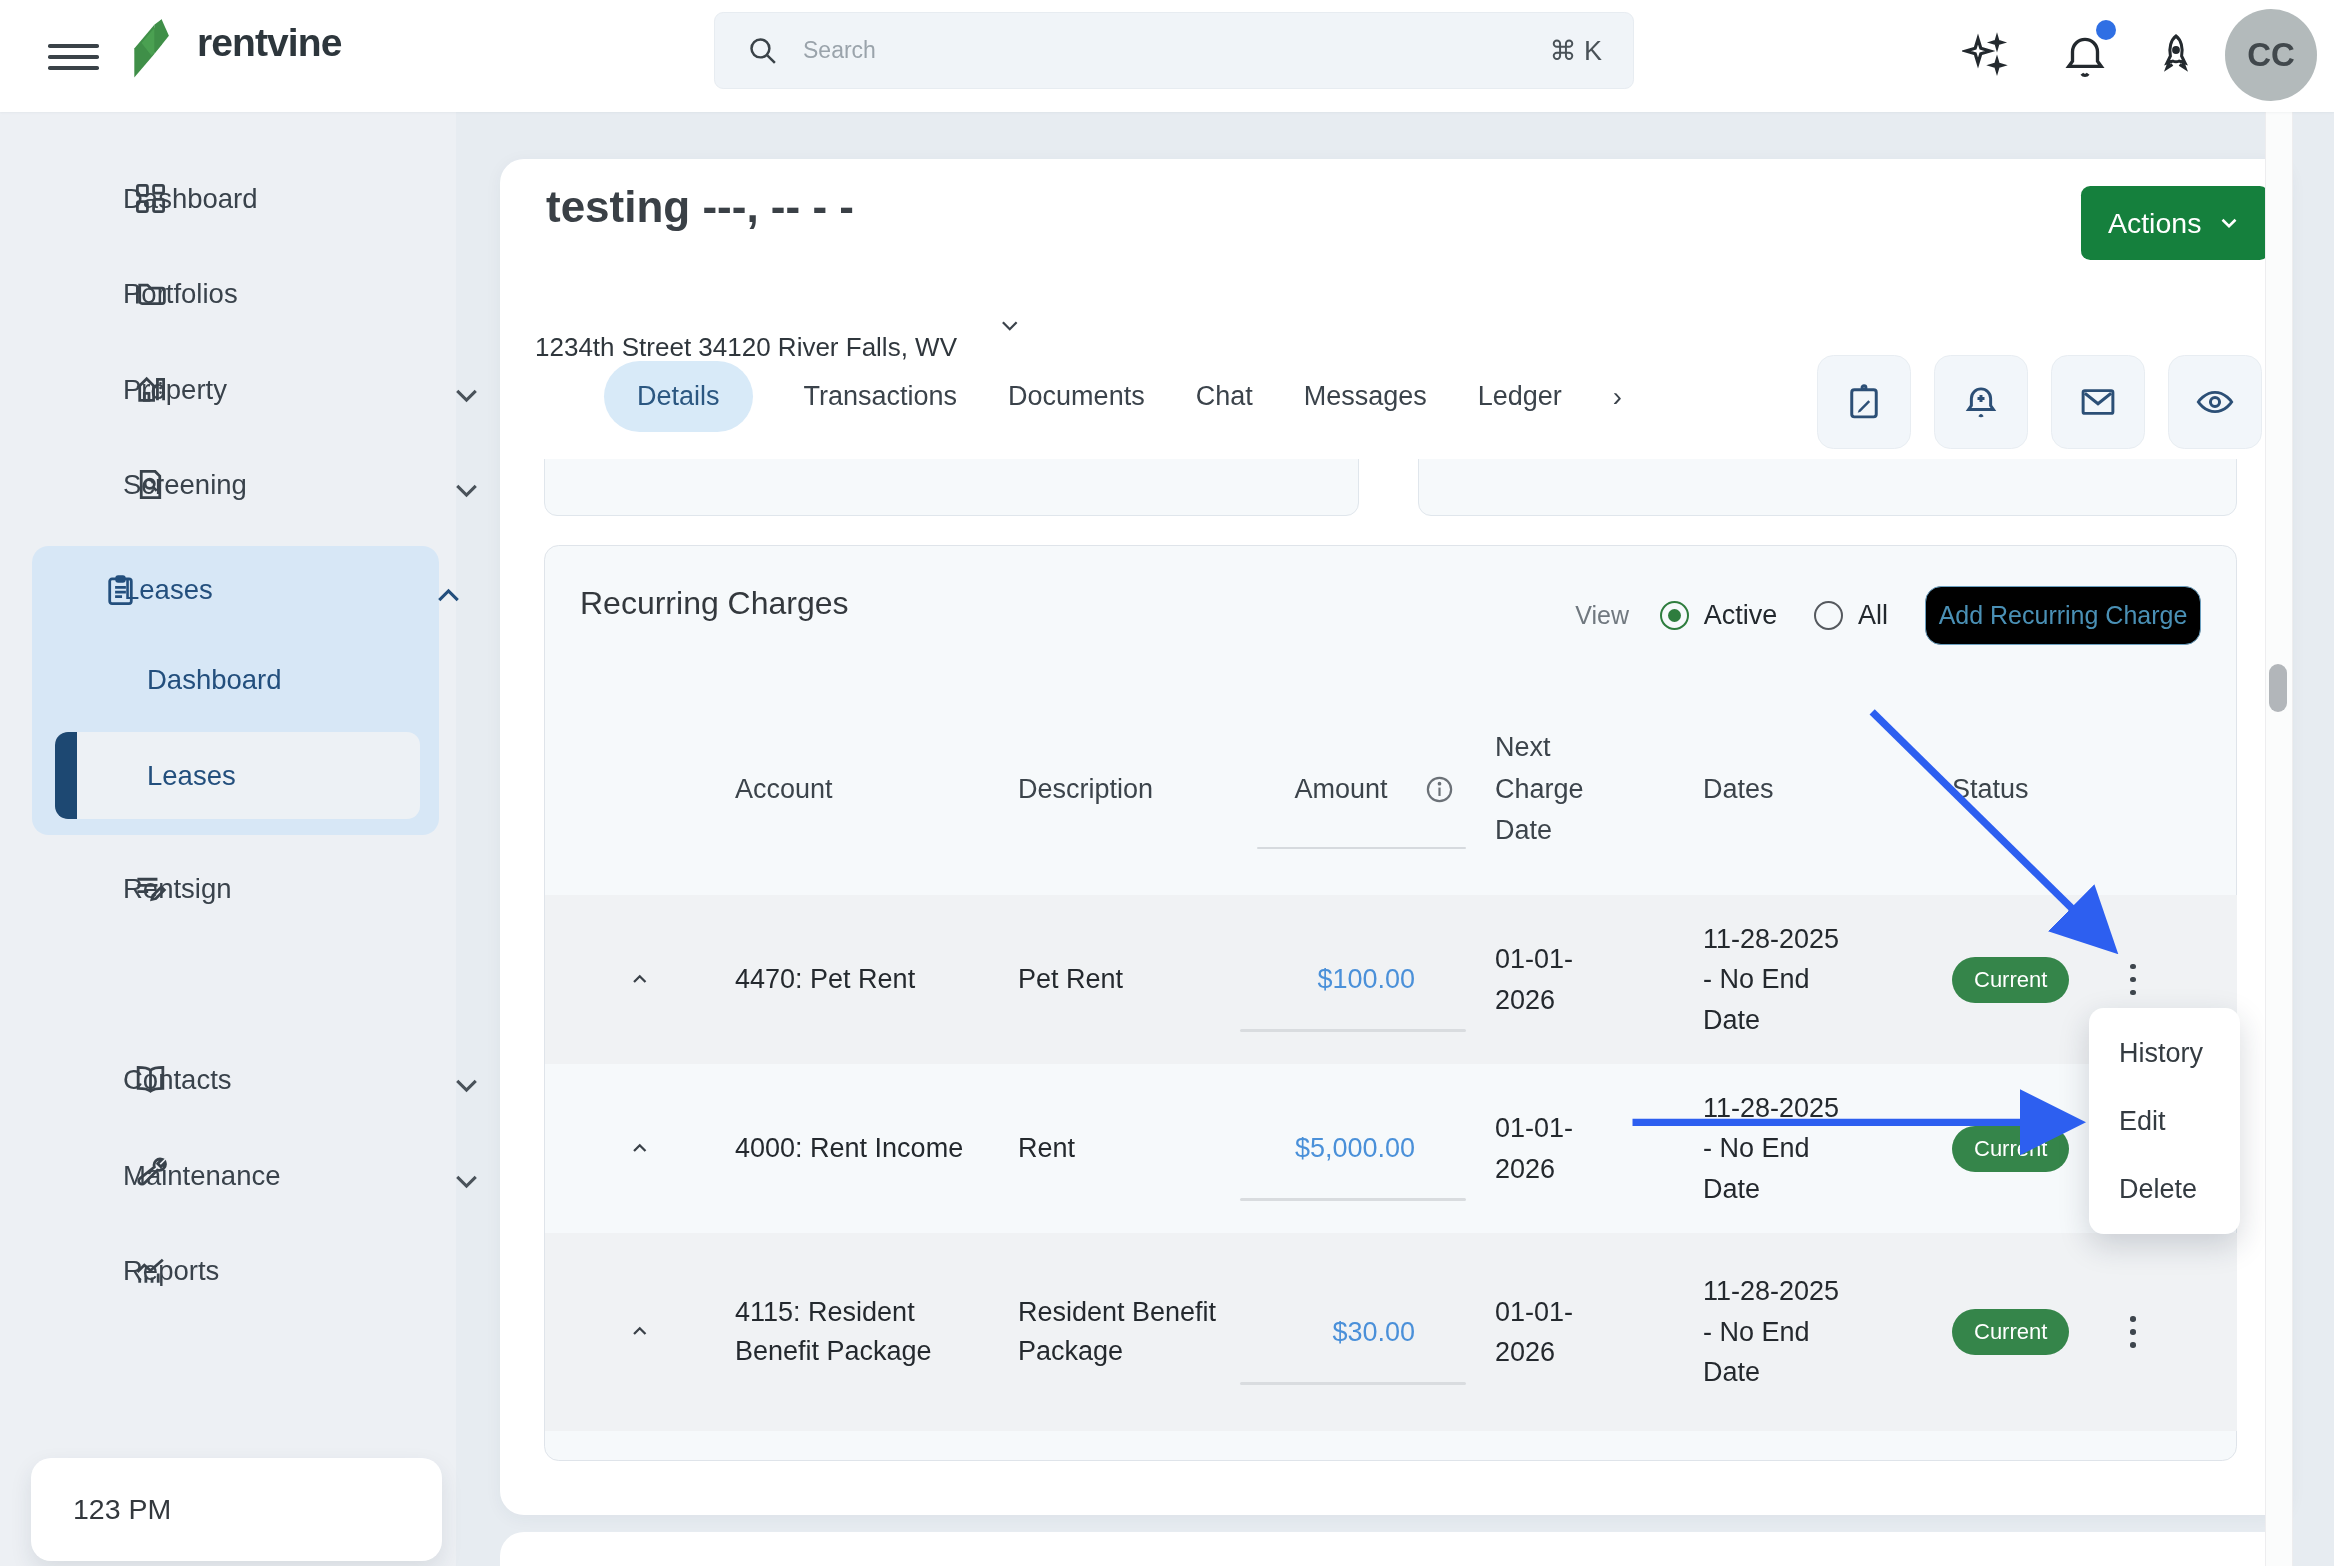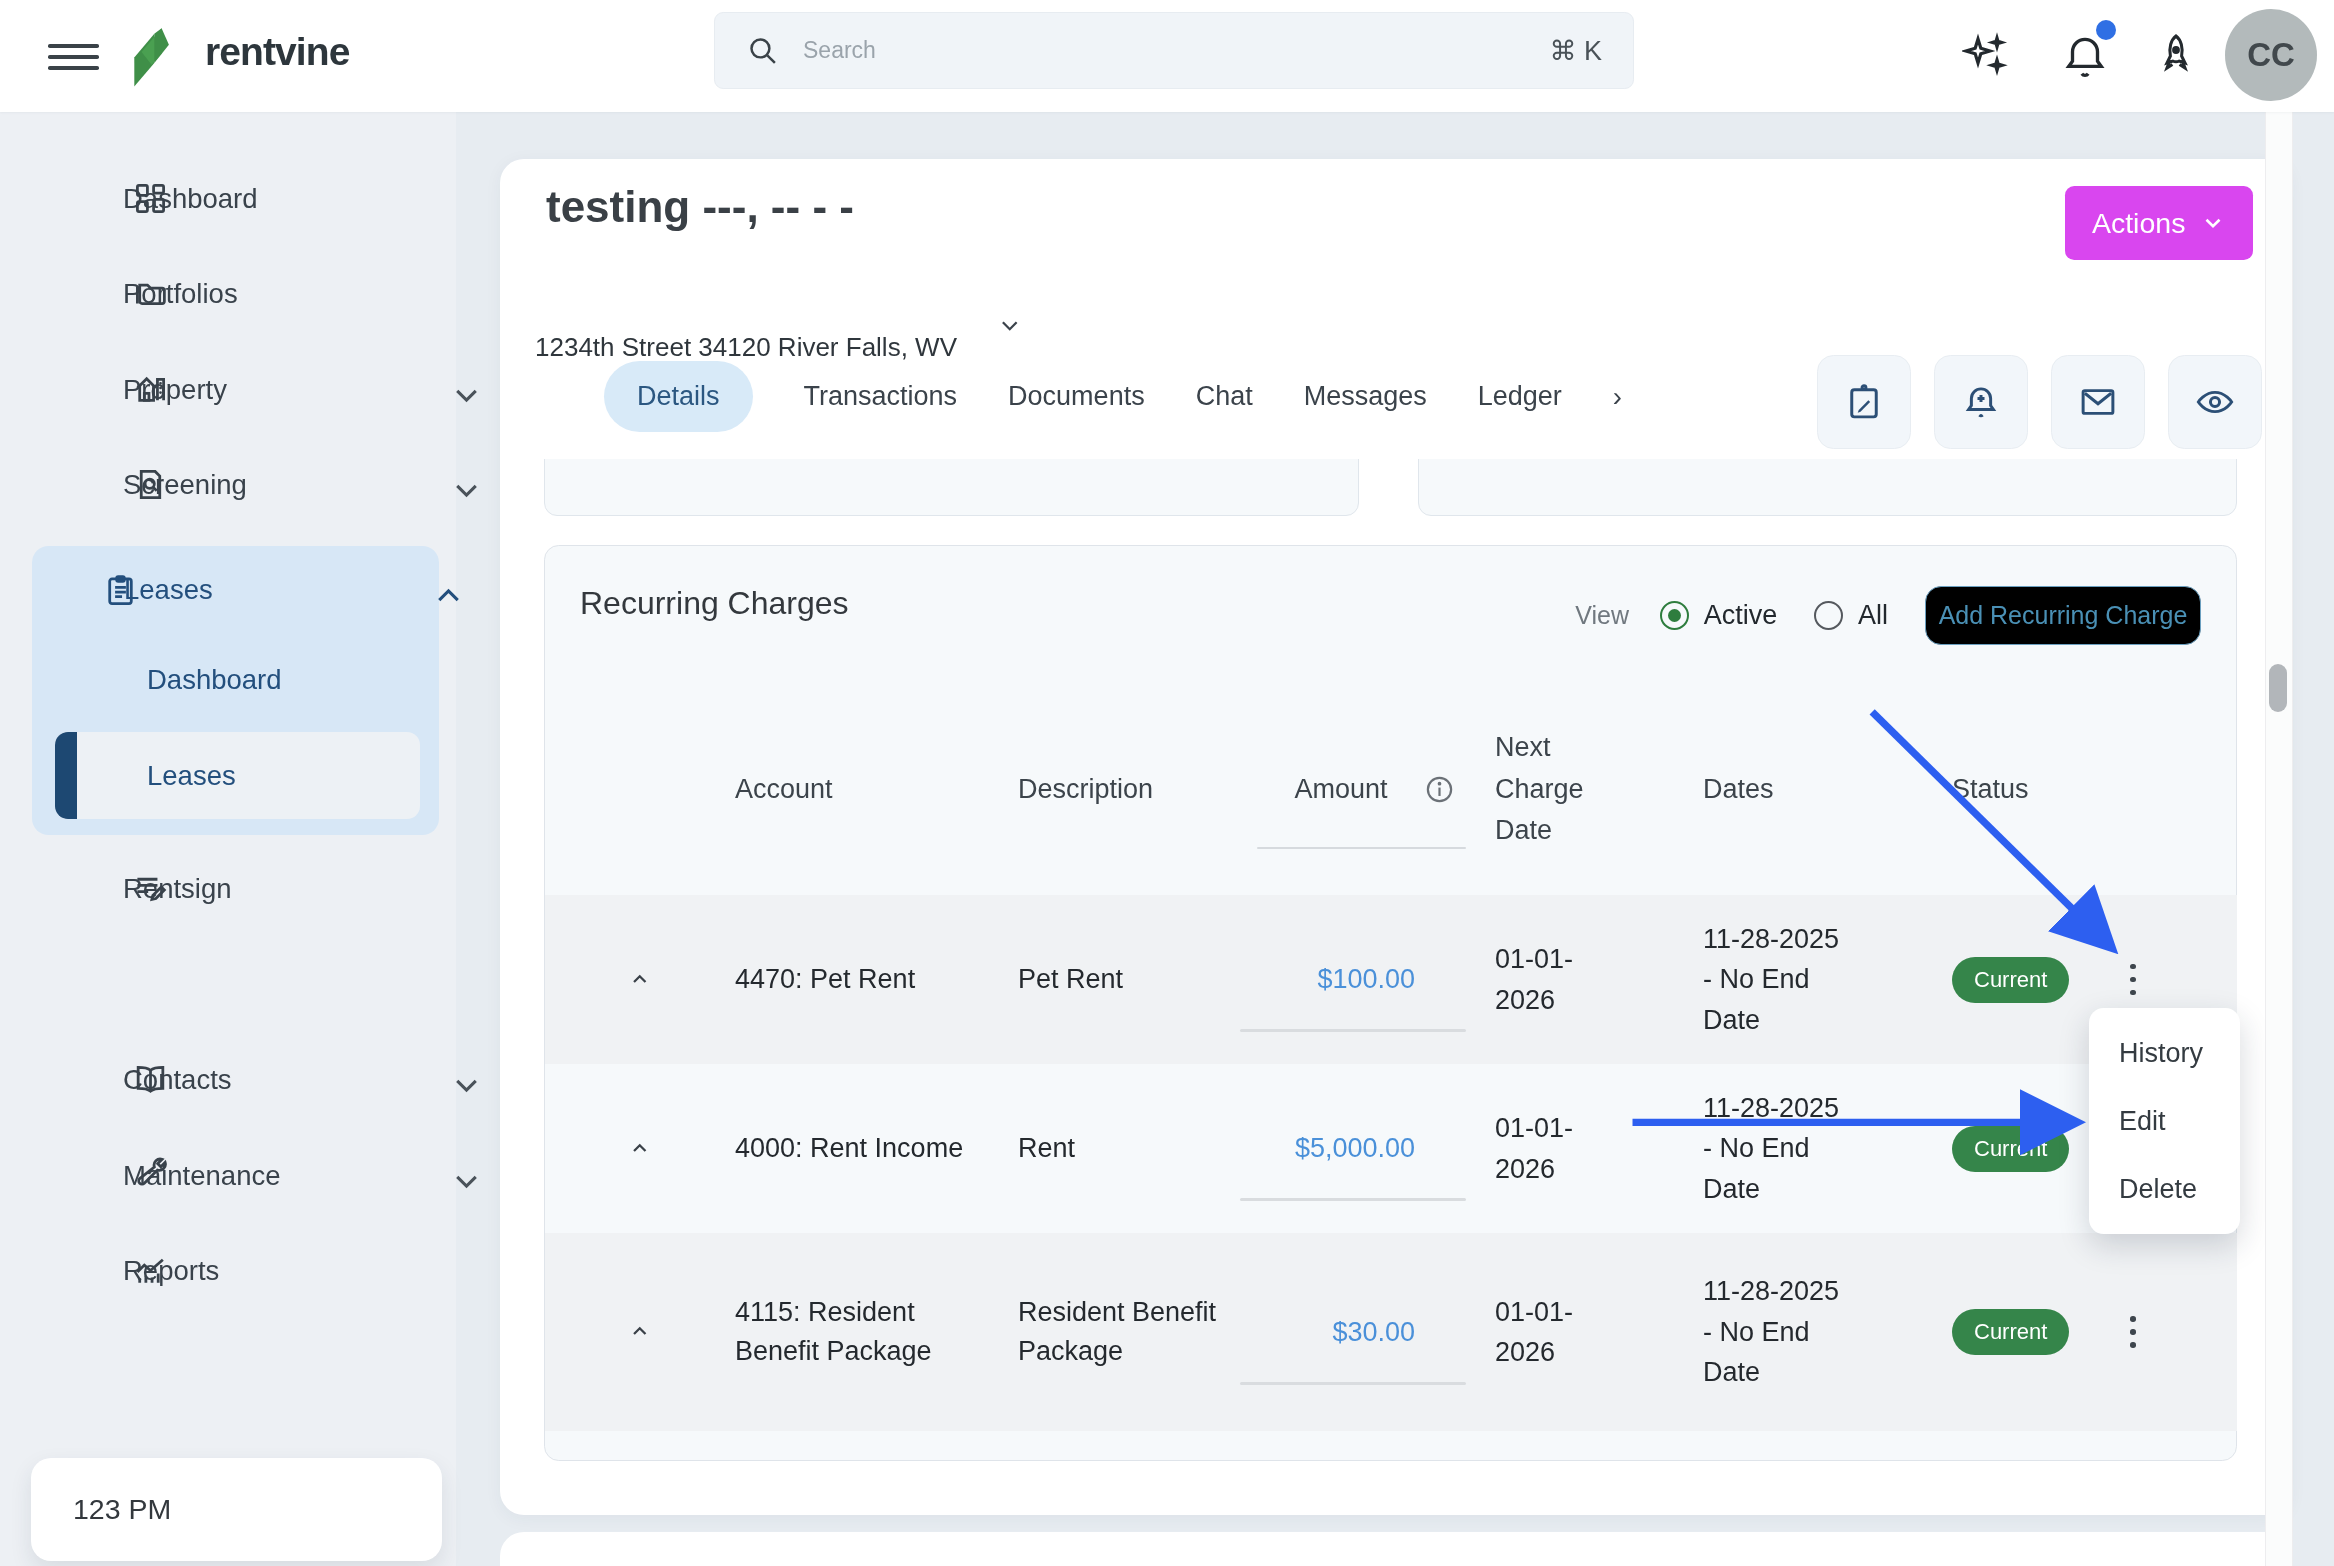--- a/index.html
+++ b/index.html
@@ -4,21 +4,21 @@
 <style>
   html,body{margin:0;padding:0;background:#cfd6dd;}
   .stage{position:relative;width:2334px;height:1567px;overflow:hidden;
          background:#e7ecf1;font-family:"Liberation Sans",sans-serif;color:#30373d;}
   .abs{position:absolute;}
 
   
   .topbar{left:0;top:0;width:2334px;height:112px;background:#ffffff;box-shadow:0 0.9px 2.8px rgba(40,60,80,.08);z-index:40;}
   .hamburger{left:48px;top:37px;width:51px;height:39px;cursor:pointer;}
   .hamburger span{display:block;height:3.7px;background:#3a4248;border-radius:1.8px;margin:7.3px 0;}
-  .logo{left:127px;top:17px;display:flex;align-items:center;gap:27px;}
+  .logo{left:127px;top:8px;display:flex;align-items:center;gap:19px;}
   .logo-text{font-size:39px;font-weight:bold;color:#2d363c;letter-spacing:-0.9px;}
   .search{left:714px;top:12px;width:920px;height:77px;background:#f0f4f8;border:0.9px solid #e7ecf1;
           border-radius:9.2px;display:flex;align-items:center;padding:0 31px;box-sizing:border-box;gap:22px;}
   .search input{flex:1;border:none;background:transparent;outline:none;font-size:23px;color:#30373d;
           font-family:"Liberation Sans",sans-serif;}
   .search input::placeholder{color:#9aa3ab;}
   .shortcut{font-size:27px;color:#4a5258;}
   .tb-ico{top:31px;width:48px;height:48px;cursor:pointer;}
   .avatar{left:2225px;top:9.2px;width:92px;height:92px;border-radius:50%;background:#b3babb;
           display:flex;align-items:center;justify-content:center;font-size:33px;font-weight:bold;color:#41484c;cursor:pointer;}
@@ -45,21 +45,21 @@
              box-shadow:0 9.2px 22px rgba(30,50,70,.10);display:flex;align-items:center;}
   .time-card .t{margin-left:42px;font-size:28.5px;color:#33383d;}
 
   
   .card{left:500px;top:159px;width:1791px;height:1356px;background:#ffffff;border-radius:24px;
         box-shadow:0 3.7px 16.5px rgba(40,60,80,.05);z-index:15;}
   .bottom-card{left:500px;top:1532px;width:1791px;height:55px;background:#ffffff;border-radius:24px 24px 0 0;z-index:15;}
   .page-title{position:absolute;left:46px;top:23px;font-size:44px;font-weight:600;color:#3a4046;}
   .addr-row{position:absolute;left:35px;top:129px;display:flex;align-items:center;gap:39px;cursor:pointer;}
   .addr{font-size:26px;color:#2f363c;margin-top:44px;}
-  .actions-btn{position:absolute;right:38px;top:27px;width:188px;height:74px;background:#d946ef;border-radius:9.2px;
+  .actions-btn{position:absolute;right:22px;top:27px;width:188px;height:74px;background:#15803d;border-radius:9.2px;
                display:flex;align-items:center;justify-content:center;gap:14.7px;cursor:pointer;}
   .actions-btn .t{color:#fff;font-size:28.5px;font-weight:500;}
   .tabs{position:absolute;left:104px;top:202px;display:flex;align-items:center;column-gap:51px;}
   .tab{font-size:27px;color:#3b434b;cursor:pointer;padding:20px 0;}
   .tab.active{background:#d8eaf8;color:#2b5781;border-radius:37px;padding:20px 33px;}
   .tab-more{font-size:27.5px;color:#3b434b;cursor:pointer;}
   .icon-btn-row{position:absolute;right:29px;top:196px;display:flex;column-gap:23px;}
   .icon-btn{width:92px;height:92px;background:#f2f6fa;border:0.9px solid #e8edf2;border-radius:16.5px;
             display:flex;align-items:center;justify-content:center;cursor:pointer;}
   .peek-clip{position:absolute;left:44px;top:300px;width:1693px;height:60px;overflow:hidden;}

